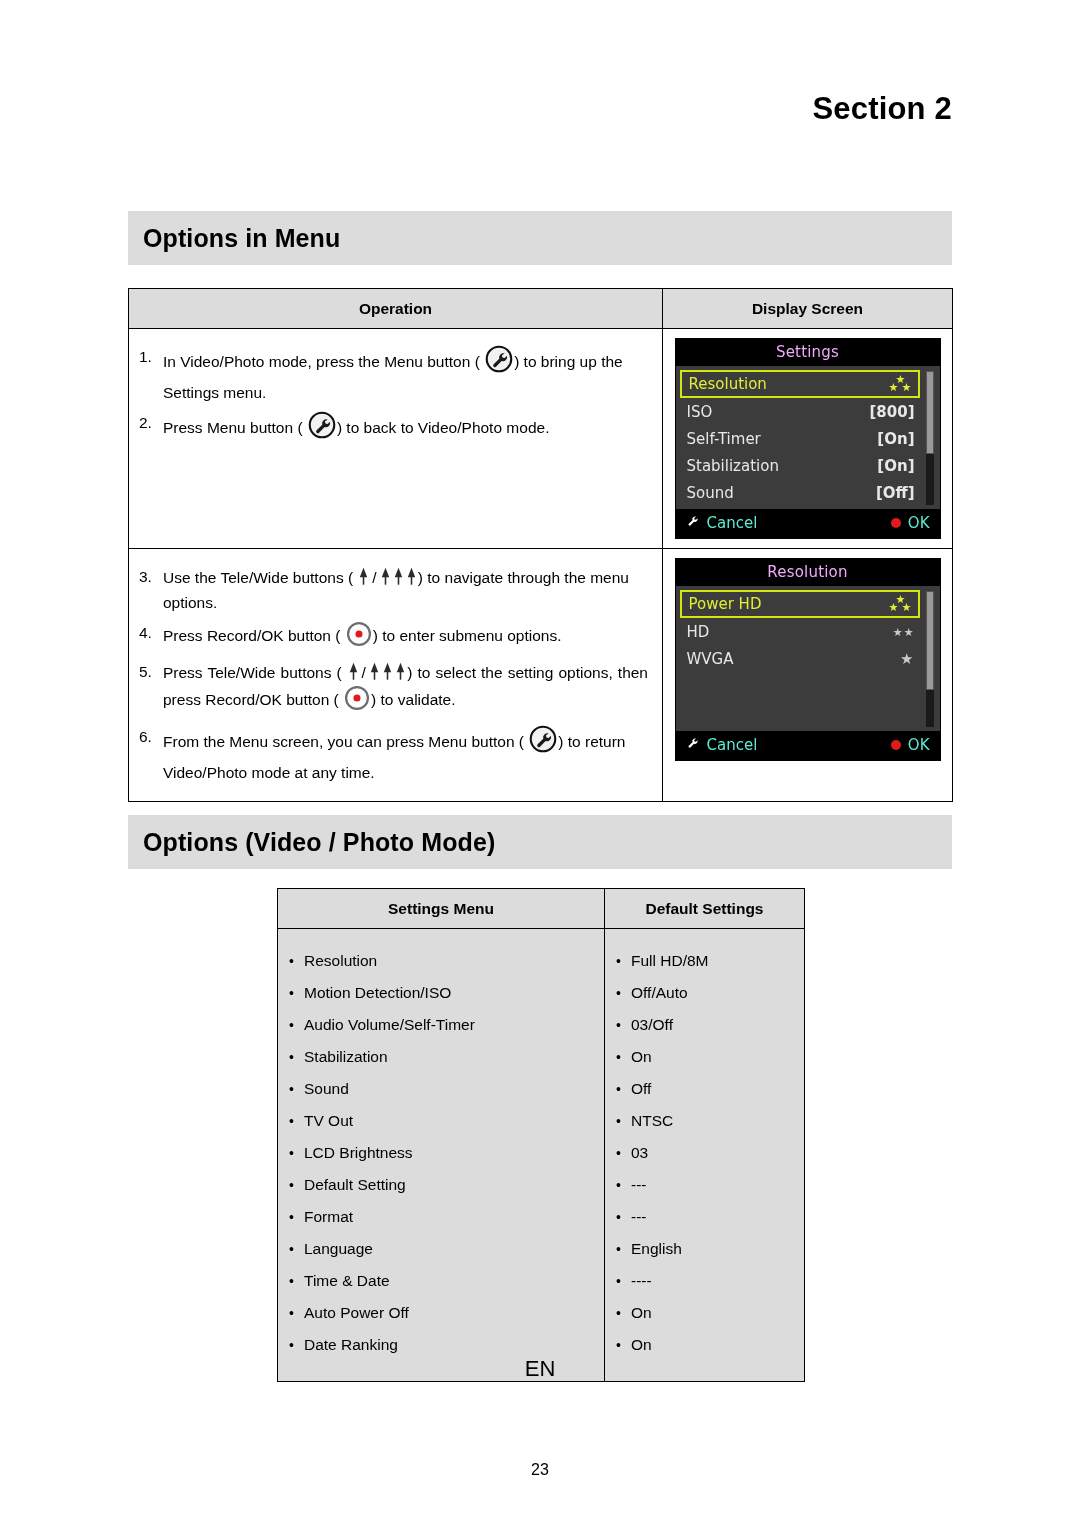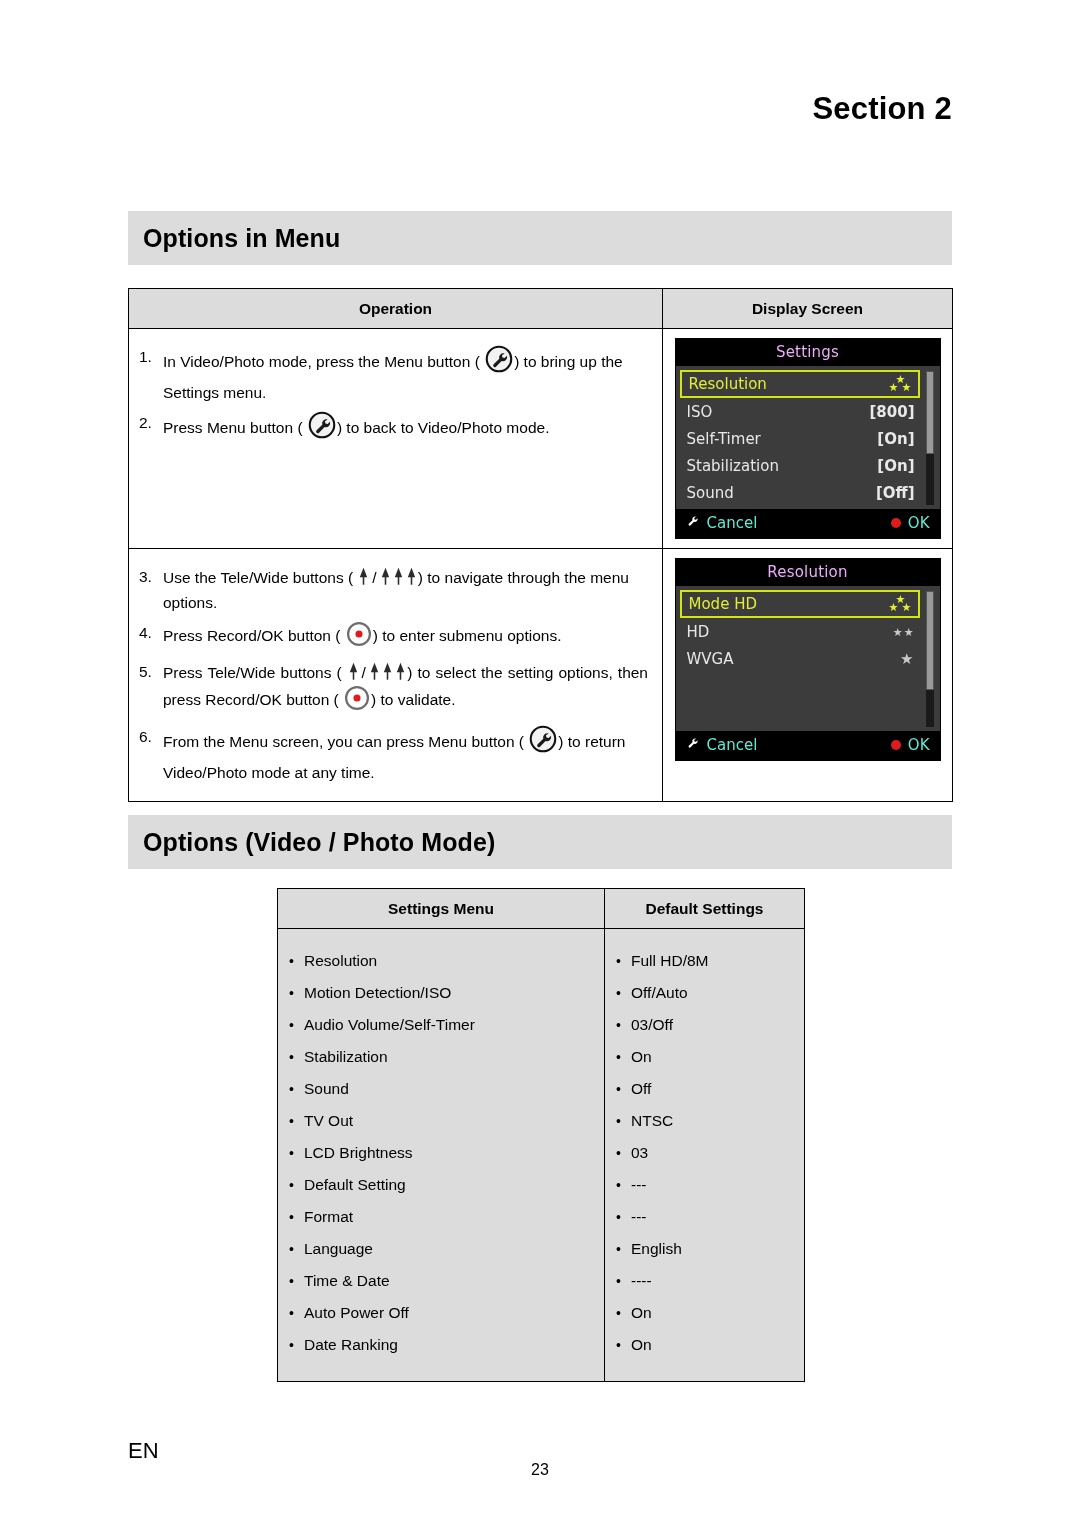--- a/index.html
+++ b/index.html
@@ -267,24 +267,24 @@
     position: absolute;
     left: 11px;
     top: 50%;
     transform: translateY(-50%);
     font-size: 14px;
   }
 
   
   .footer-en {
     position: absolute;
-    top: 1438px;
+    top: 1356px;
     left: 128px;
     width: 824px;
-    text-align: left;
+    text-align: center;
     font-size: 22px;
   }
   .footer-page {
     position: absolute;
     top: 1461px;
     left: 0;
     width: 1080px;
     text-align: center;
     font-size: 16px;
   }
@@ -459,21 +459,21 @@
         </div>
 
       </td>
 
       <td class="screen-cell">
         <div class="cam-screen">
           <div class="cam-title">Resolution</div>
           <div class="cam-body">
 
             <div class="cam-row selected">
-              <span>Mode HD</span>
+              <span>Power HD</span>
               <span class="stars3">
                 <span class="s-top">★</span>
                   <span class="s-bl">★</span>
                   <span class="s-br">★</span>
               </span>
             </div>
 
             <div class="cam-row">
               <span>HD</span>
               <span class="stars-row">★★</span>

